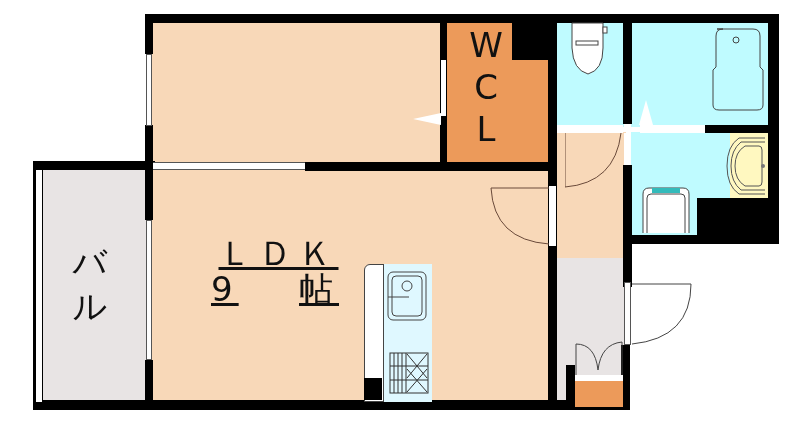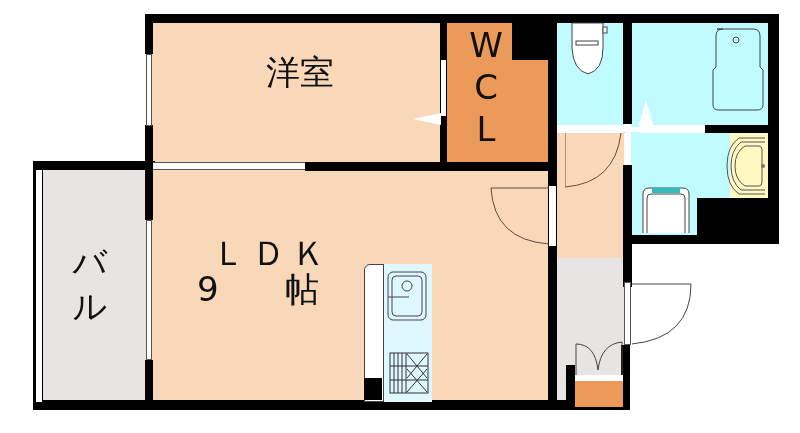--- a/index.html
+++ b/index.html
@@ -118,28 +118,27 @@
   <div class="abs" style="left:624px;top:282px;width:7px;height:63px;background:#fff;border:1px solid #555;box-sizing:border-box;"></div>
   <svg class="abs" style="left:631px;top:282px;" width="62" height="66" viewBox="0 0 62 66">
     <path d="M1 2 L60 2 Q60 56 1 62" fill="none" stroke="#444" stroke-width="1"></path>
   </svg>
   <div class="abs" style="left:575px;top:375px;width:48px;height:26px;background:#EC9A5A;border-top:6px solid #fff;"></div>
   <svg class="abs" style="left:575px;top:340px;" width="48" height="36" viewBox="0 0 48 36">
     <path d="M1 35 L1 4 Q20 4 23 30 Q26 4 47 2 L47 35" fill="none" stroke="#444" stroke-width="1"></path>
   </svg>
 
   <div class="label" style="left:240px;top:55px;width:120px;font-size:34px;">
-    <div>洋室</div>
   </div>
   <div class="label" style="left:462px;top:24px;width:48px;font-size:34px;line-height:42px;">
     <div>W</div>
     <div>C</div>
     <div>L</div>
   </div>
-  <div class="label" style="left:197px;top:236px;width:135px;font-size:34px;text-align:right;letter-spacing:6px;">
+  <div class="label" style="left:211px;top:236px;width:135px;font-size:34px;text-align:center;letter-spacing:6px;text-decoration:underline;">
     <div>ＬＤＫ</div>
     <div style="display:flex;justify-content:space-between;width:128px;">
       <span>9</span>
       <span>帖</span>
     </div>
   </div>
   <div class="label" style="left:58px;top:240px;width:64px;font-size:34px;line-height:44px;">
     <div>バ</div>
     <div>ル</div>
   </div>

